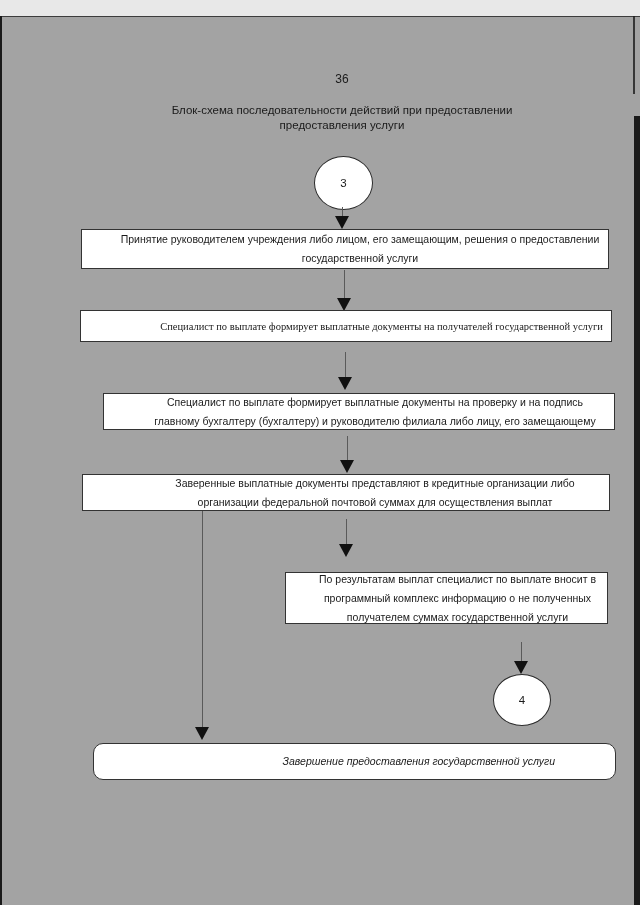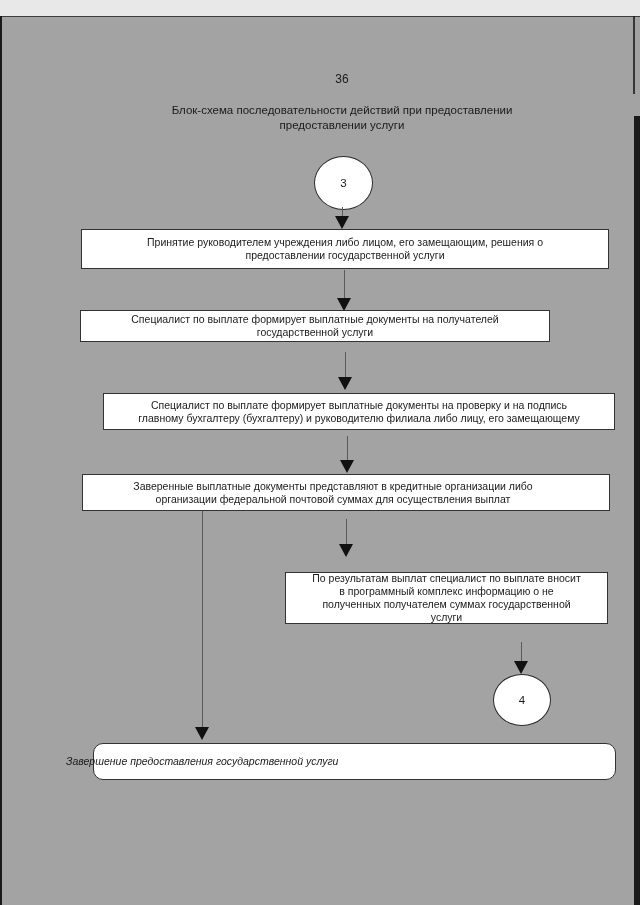--- a/index.html
+++ b/index.html
@@ -17,22 +17,22 @@
     position:absolute; top:87px; left:102px; width:480px;
     text-align:center; font-weight:normal; font-size:11.5px; line-height:15px;
   }
   .fcircle{
     position:absolute; border:1px solid #2a2a2a; border-radius:50%;
     background:#fff; display:flex; align-items:center; justify-content:center;
     font-size:11.5px;
   }
   .fbox{
     position:absolute; border:1px solid #333; background:#fff;
-    box-sizing:border-box; display:flex; align-items:center; justify-content:flex-start;
-    text-align:center; font-size:10.5px; line-height:13px; padding:2px 24px;
+    box-sizing:border-box; display:flex; align-items:center; justify-content:flex-end;
+    text-align:center; font-size:10.5px; line-height:19px; padding:2px 8px;
   }
   .fbox.rounded{border-radius:10px;}
   .varrow{
     position:absolute; width:14px;
     display:flex; flex-direction:column; align-items:center;
   }
   .varrow .shaft{width:1px; flex:1; background:#5a5a5a;}
   .varrow .head{
     width:0; height:0;
     border-left:7px solid transparent; border-right:7px solid transparent;
@@ -51,42 +51,42 @@
 
   <div class="scan-border" style="left:0; top:0; width:2px; height:905px;"></div>
   <div class="scan-border" style="left:0; top:0; width:640px; height:1px; opacity:.75;"></div>
   <div class="scan-border" style="left:633px; top:0; width:2px; height:78px; opacity:.8;"></div>
   <div class="scan-border" style="left:634px; top:100px; width:6px; height:805px;"></div>
   <div class="bottom-smudge"></div>
 
   <div class="page-number">36</div>
   <div class="doc-title">
     <div>Блок-схема последовательности действий при предоставлении</div>
-    <div>предоставлении услуги</div>
+    <div>предоставления услуги</div>
   </div>
 
   <div class="fcircle" style="left:314px; top:140px; width:57px; height:52px;">
     <span>3</span>
   </div>
 
   <div class="varrow" style="left:335px; top:191px; height:22px;">
     <div class="shaft"></div>
     <div class="head"></div>
   </div>
 
   <div class="fbox" style="left:81px; top:213px; width:528px; height:40px;">
     <span style="max-width:480px;">Принятие руководителем учреждения либо лицом, его замещающим, решения о предоставлении государственной услуги</span>
   </div>
 
   <div class="varrow" style="left:337px; top:254px; height:41px;">
     <div class="shaft"></div>
     <div class="head"></div>
   </div>
 
-  <div class="fbox" style="left:80px; top:294px; width:470px; height:32px;">
+  <div class="fbox" style="left:80px; top:294px; width:532px; height:32px;font-family:Liberation Serif, serif;">
     <span>Специалист по выплате формирует выплатные документы на получателей государственной услуги</span>
   </div>
 
   <div class="varrow" style="left:338px; top:336px; height:38px;">
     <div class="shaft"></div>
     <div class="head"></div>
   </div>
 
   <div class="fbox" style="left:103px; top:377px; width:512px; height:37px;">
     <span style="max-width:462px;">Специалист по выплате формирует выплатные документы на проверку и на подпись главному бухгалтеру (бухгалтеру) и руководителю филиала либо лицу, его замещающему</span>

